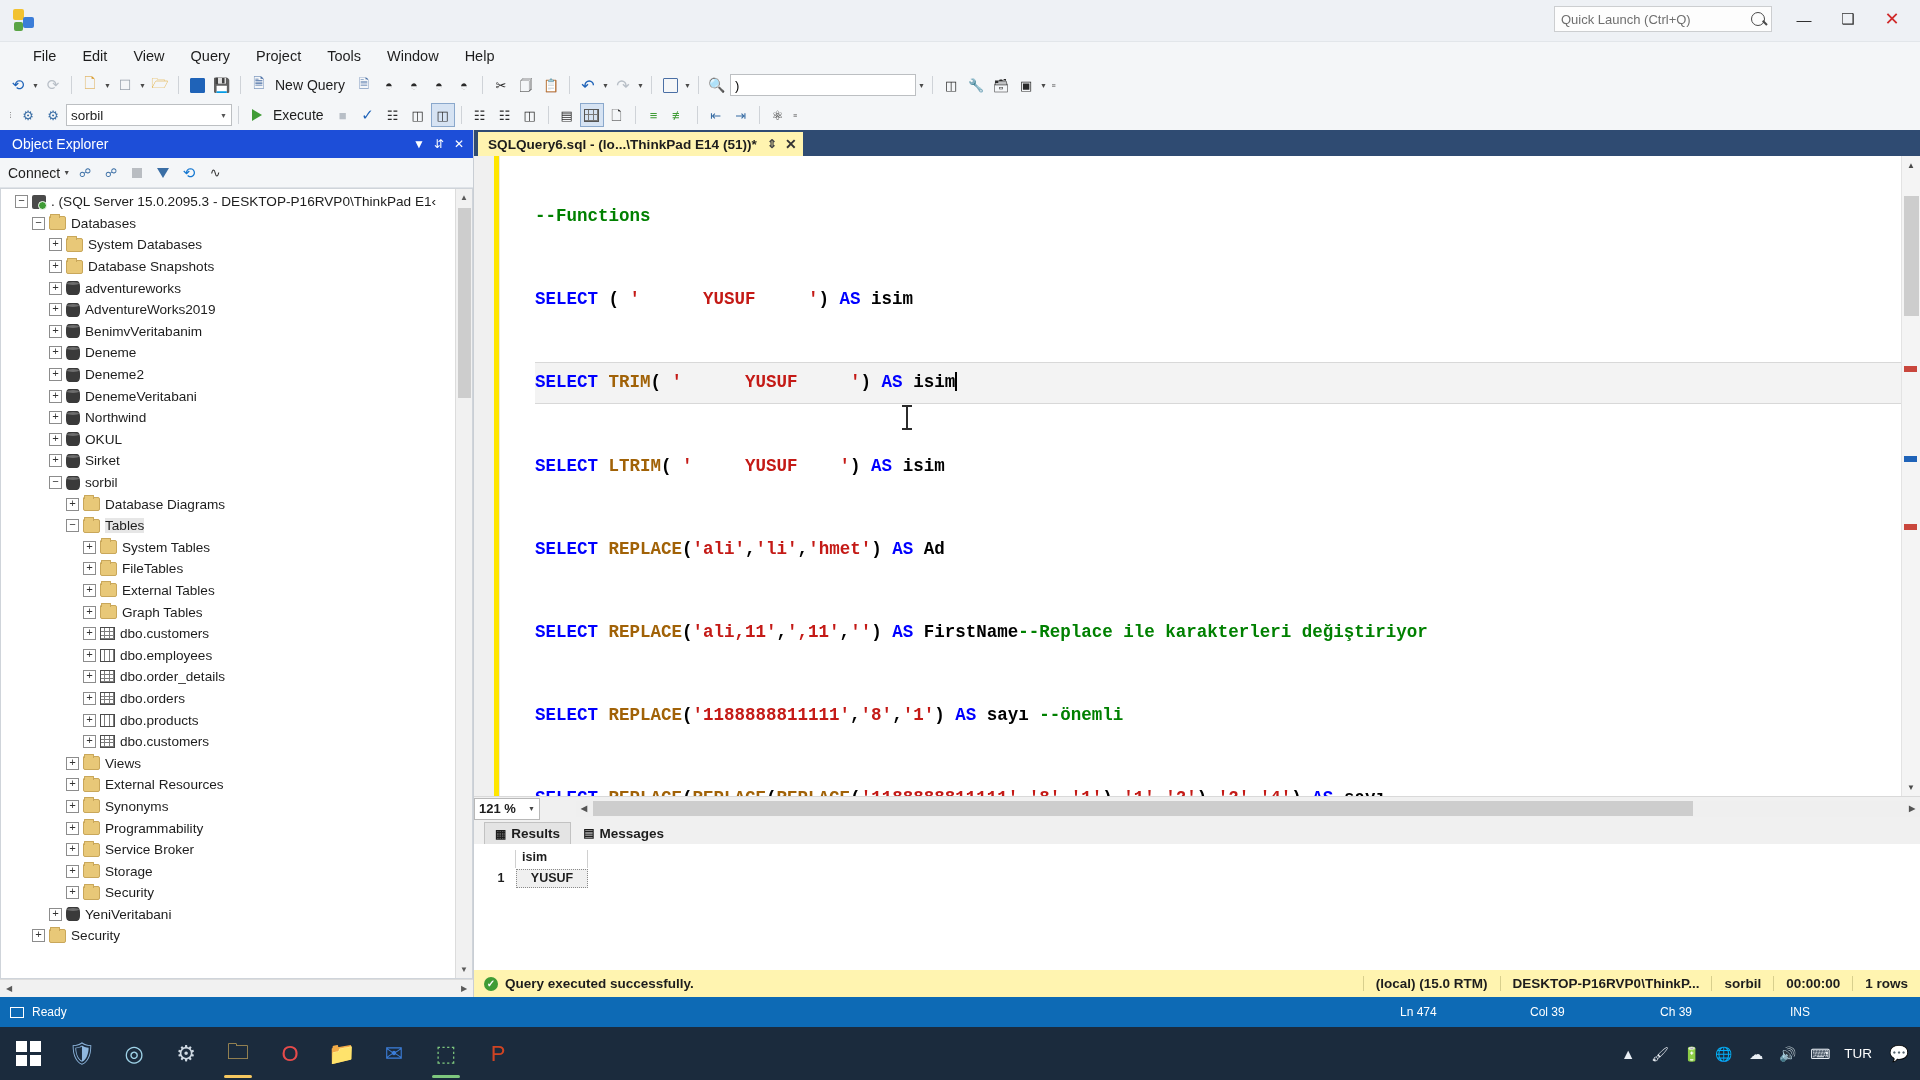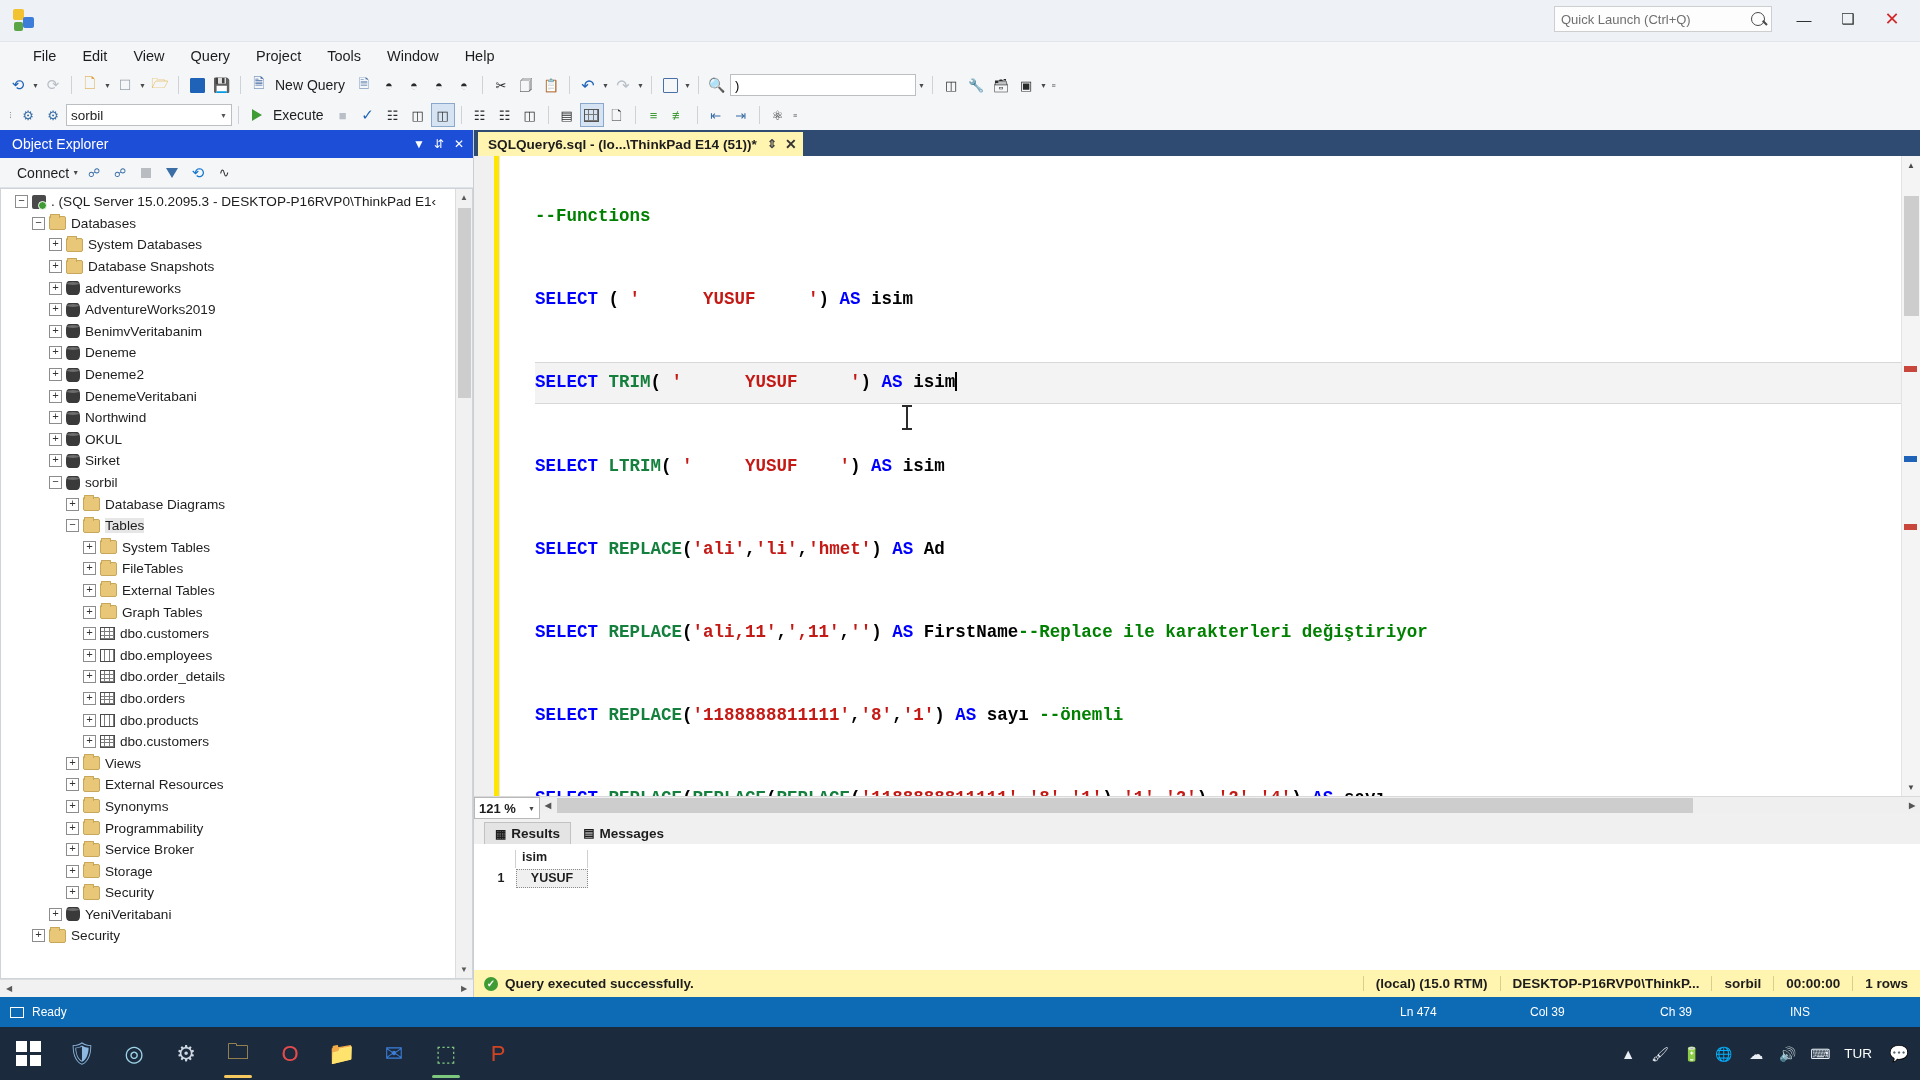--- a/index.html
+++ b/index.html
@@ -51,21 +51,21 @@
   .tb-btn.active { background:#d6e3f3; border:1px solid #8aa8cc; }
 
   
   .body { flex:1 1 auto; display:flex; min-height:0; background:#e9ecf1; }
 
   
   .oe { width:474px; flex:0 0 auto; display:flex; flex-direction:column; background:#f4f6f8; border-right:1px solid #c9ced4;}
   .oe-head { height:28px; background:#1d4ed8; display:flex; align-items:center; padding:0 4px 0 12px; color:#fff; flex:0 0 auto;}
   .oe-head .t { flex:1; font-size:14px; white-space:nowrap;}
   .oe-head .g { width:20px;text-align:center;font-size:12px; }
-  .oe-tb { height:30px; background:#f4f6f8; display:flex; align-items:center; padding-left:17px; gap:2px; flex:0 0 auto; border-bottom:1px solid #dfe3e8;}
+  .oe-tb { height:30px; background:#f4f6f8; display:flex; align-items:center; padding-left:8px; gap:2px; flex:0 0 auto; border-bottom:1px solid #dfe3e8;}
   .oe-tb .lbl { font-size:14px; color:#1d1d1d; }
   .oe-tb .sq { width:10px;height:10px;background:#b9bdc2; }
   .oe-tb .funnel { width:0;height:0;border-left:6px solid transparent;border-right:6px solid transparent;border-top:10px solid #3a6ea5;}
   .oe-tb .refresh { font-size:15px; color:#1477d1; }
   .oe-tb .pulse { font-size:13px; color:#333; }
   .oe-tb .plug { font-size:12px; color:#3a6ea5; }
   .oe-tree { flex:1 1 auto; background:#fff; overflow:hidden; position:relative; border:1px solid #cfd4da; margin:0; }
   .tnode { height:21.6px; display:flex; align-items:center; font-size:13.6px; color:#1d1d1d; white-space:nowrap; }
   .tnode.sel .lbl { background:#e6e6e6; }
   .exp { width:13px;height:13px;border:1px solid #8c8c8c;background:#fff; display:flex;align-items:center;justify-content:center;
@@ -97,35 +97,35 @@
 
   .editor-wrap { flex:1 1 auto; display:flex; min-height:0; background:#fff; position:relative;}
   .ed-gutter-grey { width:20px; background:#f0f0f0; flex:0 0 auto;}
   .ed-gutter-yellow { width:5px; background:#ffe600; flex:0 0 auto;}
   .ed-gutter-pad { width:8px; background:#fff; flex:0 0 auto; border-left:1px solid #e8e8e8;}
   .code { flex:1 1 auto; padding:40px 0 0 28px; font-family:"Liberation Mono", monospace; font-size:17.5px; line-height:41.6px;
           white-space:pre; overflow:hidden; position:relative; min-width:0;}
   .code .ln { height:41.6px; }
   .code .ln.cur { background:#f3f3f3; box-shadow:0 -1px 0 #d8d8d8 inset, 0 1px 0 #d8d8d8 inset; }
   .kw  { color:#0000ff; }
-  .fn  { color:#15803d; }
+  .fn  { color:#a16207; }
   .str { color:#c41a16; }
   .cmt { color:#008000; }
   .pln { color:#000000; }
   .caret-bar { display:inline-block; width:1.5px; height:19px; background:#000; vertical-align:-4px; }
   .ibeam { position:absolute; left:432px; top:249px; width:2px; height:25px; background:#2b2b2b; }
   .ibeam::before,.ibeam::after{content:"";position:absolute;left:-4px;width:10px;height:2px;background:#2b2b2b;}
   .ibeam::before{top:0;} .ibeam::after{bottom:0;}
 
   .ed-scroll-v { width:19px; background:#f4f4f4; flex:0 0 auto; position:relative; border-left:1px solid #e3e3e3;}
   .ed-scroll-v .arw{height:18px;display:flex;align-items:center;justify-content:center;font-size:8px;color:#4a4a4a;}
   .ed-scroll-v .thumb{position:absolute;left:2px;top:40px;width:15px;height:120px;background:#cdcdcd;}
   .mark { position:absolute; left:2px; width:13px; height:6px; }
 
-  .zoom-bar { height:24px; background:#f0f0f0; display:flex; align-items:flex-start; flex:0 0 auto; border-top:1px solid #d9d9d9;}
+  .zoom-bar { height:24px; background:#f0f0f0; display:flex; align-items:center; flex:0 0 auto; border-top:1px solid #d9d9d9;gap:36px;}
   .zoom-box { width:66px; height:22px; background:#fff; border:1px solid #b8b8b8; display:flex; align-items:center; padding:0 4px; font-size:13px; color:#1d1d1d;}
   .zoom-box .v{flex:1;}
   .zoom-box .c{font-size:7px;color:#444;}
   .zoom-track { flex:1; height:16px; background:#efefef; display:flex; align-items:center; }
   .zoom-track .lf,.zoom-track .rt{width:16px;text-align:center;font-size:8px;color:#555;}
   .zoom-track .bar{flex:1;height:15px;background:#cdcdcd;margin:0 1px;}
   .zoom-track .rest{width:210px;height:15px;background:#efefef;}
 
   
   .results { background:#f0f0f0; flex:0 0 auto; display:flex; flex-direction:column;}

